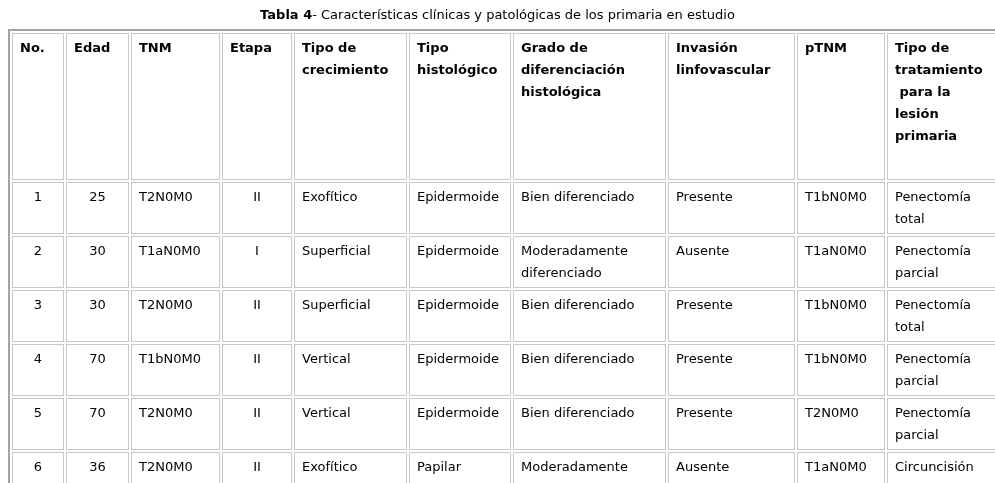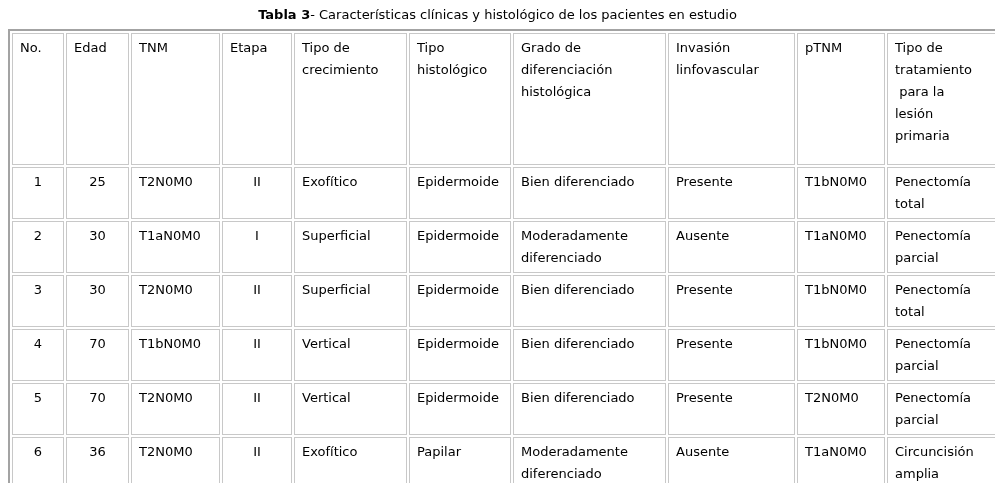--- a/index.html
+++ b/index.html
@@ -36,30 +36,30 @@
     padding: 3px 7px;
     font-size: 13px;
     line-height: 22px;
     white-space: pre-wrap;
     box-sizing: border-box;
     overflow: hidden;
     text-align: left;
     font-weight: normal;
   }
   th {
-    font-weight: normal;
-    height: 132px;
+    font-weight: bold;
+    height: 147px;
   }
   td { height: 50px; }
   .center { text-align: center; }
 </style>
 </head>
 <body>
 
-<div class="title"><span class="bold">Tabla 3</span><span>- Características clínicas y histológico de los pacientes en estudio</span></div>
+<div class="title"><span class="bold">Tabla 4</span><span>- Características clínicas y patológicas de los primaria en estudio</span></div>
 
 <table class="data-table">
   <colgroup>
     <col style="width:52px">
       <col style="width:63px">
       <col style="width:89px">
       <col style="width:70px">
     <col style="width:113px">
       <col style="width:102px">
       <col style="width:153px">

